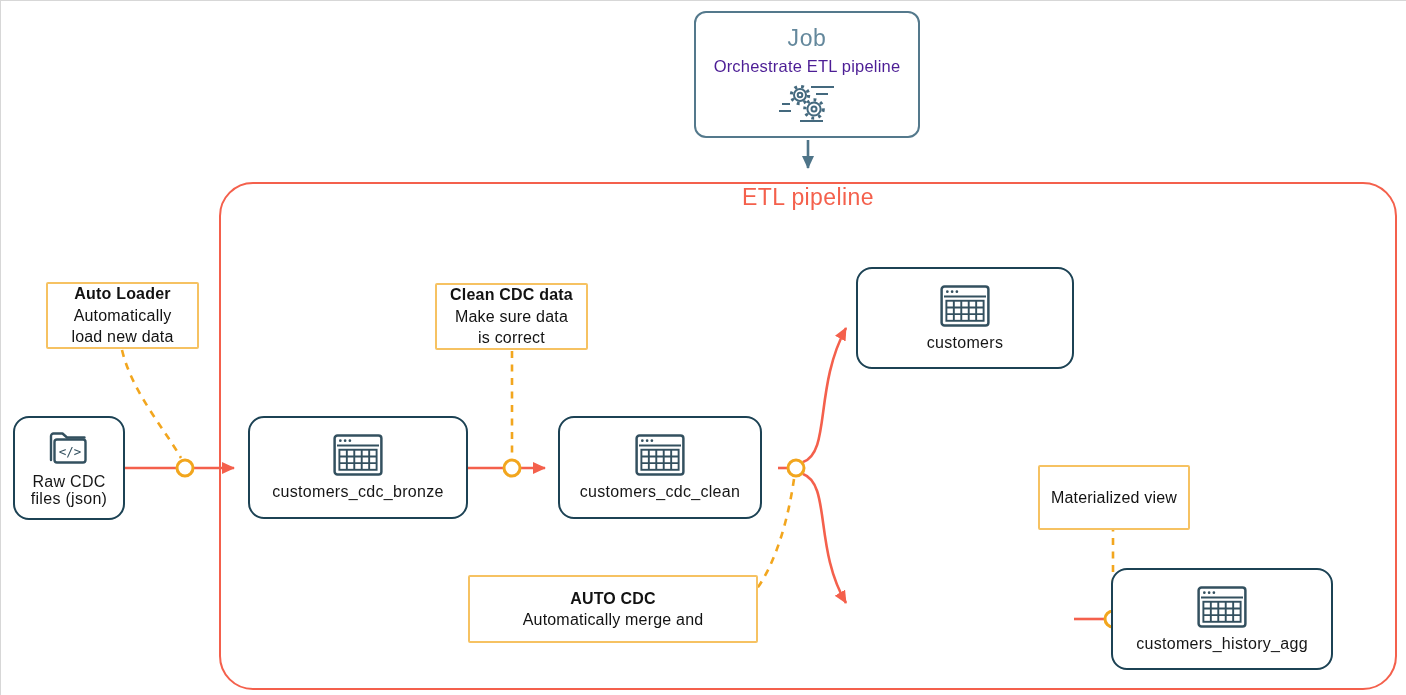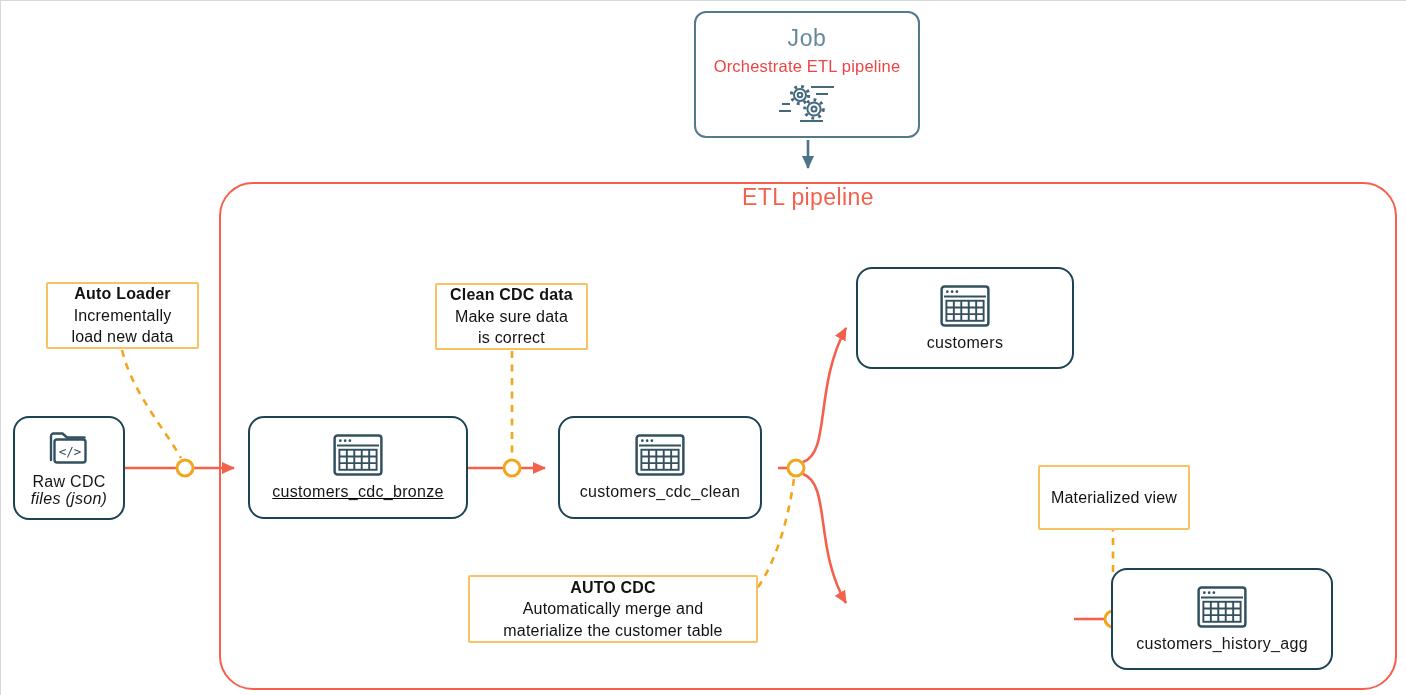--- a/index.html
+++ b/index.html
@@ -15,21 +15,21 @@
   .etl-title{
     position:absolute;left:0;top:0;width:100%;text-align:center;
     font-size:23px;font-weight:500;color:#F4604C;letter-spacing:.4px;
   }
   .job-box{
     position:absolute;left:693px;top:10px;width:226px;height:127px;background:#fff;
     border:2.6px solid #54798C;border-radius:12px;box-sizing:border-box;z-index:2;
     display:flex;flex-direction:column;align-items:center;justify-content:center;gap:5px;
   }
   .job-title{font-size:23px;color:#64889C;letter-spacing:.6px;}
-  .job-sub{font-size:16.5px;color:#ef4444;letter-spacing:.2px;}
+  .job-sub{font-size:16.5px;color:#4c1d95;letter-spacing:.2px;}
   .node{
     position:absolute;background:#fff;border:2.6px solid #1C4254;border-radius:16px;
     box-sizing:border-box;z-index:2;display:flex;flex-direction:column;
     align-items:center;justify-content:center;gap:7px;
   }
   .node-label{font-size:16px;color:#161616;letter-spacing:.3px;white-space:nowrap;}
   .node-label.small{line-height:21px;}
   .annotation{
     position:absolute;background:#fff;border:2px solid #F6C262;border-radius:2px;
     box-sizing:border-box;z-index:2;display:flex;flex-direction:column;
@@ -110,24 +110,24 @@
 
   <div class="node" style="left:12px;top:415px;width:112px;height:104px;gap:5px;">
     <span class="icon">
       <svg width="46" height="38" viewBox="0 0 46 38" fill="none">
         <path d="M5 32 V8 a2.5 2.5 0 0 1 2.5 -2.5 H16.5 l4.5 4 H38.5" stroke="#33505F" stroke-width="2.4" stroke-linejoin="round" stroke-linecap="round"></path>
         <rect x="8.5" y="11.5" width="31" height="23" rx="2.5" stroke="#33505F" stroke-width="2.4"></rect>
         <text x="24" y="28" text-anchor="middle" font-size="12.5" font-family="'DejaVu Sans Mono',monospace" fill="#33505F">&lt;/&gt;</text>
       </svg>
     </span>
     <div class="node-label small">Raw CDC</div>
-    <div class="node-label small" style="margin-top:-9px;font-style:italic;">files (json)</div>
-  </div>
-
-  <div class="node" style="left:247px;top:415px;width:220px;height:103px;text-decoration:underline;">
+    <div class="node-label small" style="margin-top:-9px;">files (json)</div>
+  </div>
+
+  <div class="node" style="left:247px;top:415px;width:220px;height:103px;">
     <span class="icon">
       <svg width="50" height="42" viewBox="0 0 52 44" fill="none">
         <rect x="1.5" y="1.5" width="49" height="41" rx="3" stroke="#33505F" stroke-width="2.6"></rect>
         <circle cx="7.5" cy="7" r="1.4" fill="#33505F"></circle>
           <circle cx="12.5" cy="7" r="1.4" fill="#33505F"></circle>
           <circle cx="17.5" cy="7" r="1.4" fill="#33505F"></circle>
         <line x1="4" y1="12" x2="48" y2="12" stroke="#33505F" stroke-width="2.2"></line>
         <rect x="6.5" y="16.5" width="39" height="21" stroke="#33505F" stroke-width="2"></rect>
         <line x1="14.3" y1="16.5" x2="14.3" y2="37.5" stroke="#33505F" stroke-width="2"></line>
         <line x1="22.1" y1="16.5" x2="22.1" y2="37.5" stroke="#33505F" stroke-width="2"></line>
@@ -196,33 +196,32 @@
         <line x1="37.7" y1="16.5" x2="37.7" y2="37.5" stroke="#33505F" stroke-width="2"></line>
         <line x1="6.5" y1="23.5" x2="45.5" y2="23.5" stroke="#33505F" stroke-width="2"></line>
         <line x1="6.5" y1="30.5" x2="45.5" y2="30.5" stroke="#33505F" stroke-width="2"></line>
       </svg>
     </span>
     <div class="node-label">customers_history_agg</div>
   </div>
 
   <div class="annotation" style="left:45px;top:281px;width:153px;height:67px;">
     <div class="ann-title">Auto Loader</div>
-    <div class="ann-line">Incrementally</div>
+    <div class="ann-line">Automatically</div>
     <div class="ann-line">load new data</div>
   </div>
 
   <div class="annotation" style="left:434px;top:282px;width:153px;height:67px;">
     <div class="ann-title">Clean CDC data</div>
     <div class="ann-line">Make sure data</div>
     <div class="ann-line">is correct</div>
   </div>
 
   <div class="annotation" style="left:467px;top:574px;width:290px;height:68px;">
     <div class="ann-title">AUTO CDC</div>
     <div class="ann-line">Automatically merge and</div>
-    <div class="ann-line">materialize the customer table</div>
   </div>
 
   <div class="annotation" style="left:1037px;top:464px;width:152px;height:65px;">
     <div class="ann-line">Materialized view</div>
   </div>
 
 </div>
 
 </body></html>

